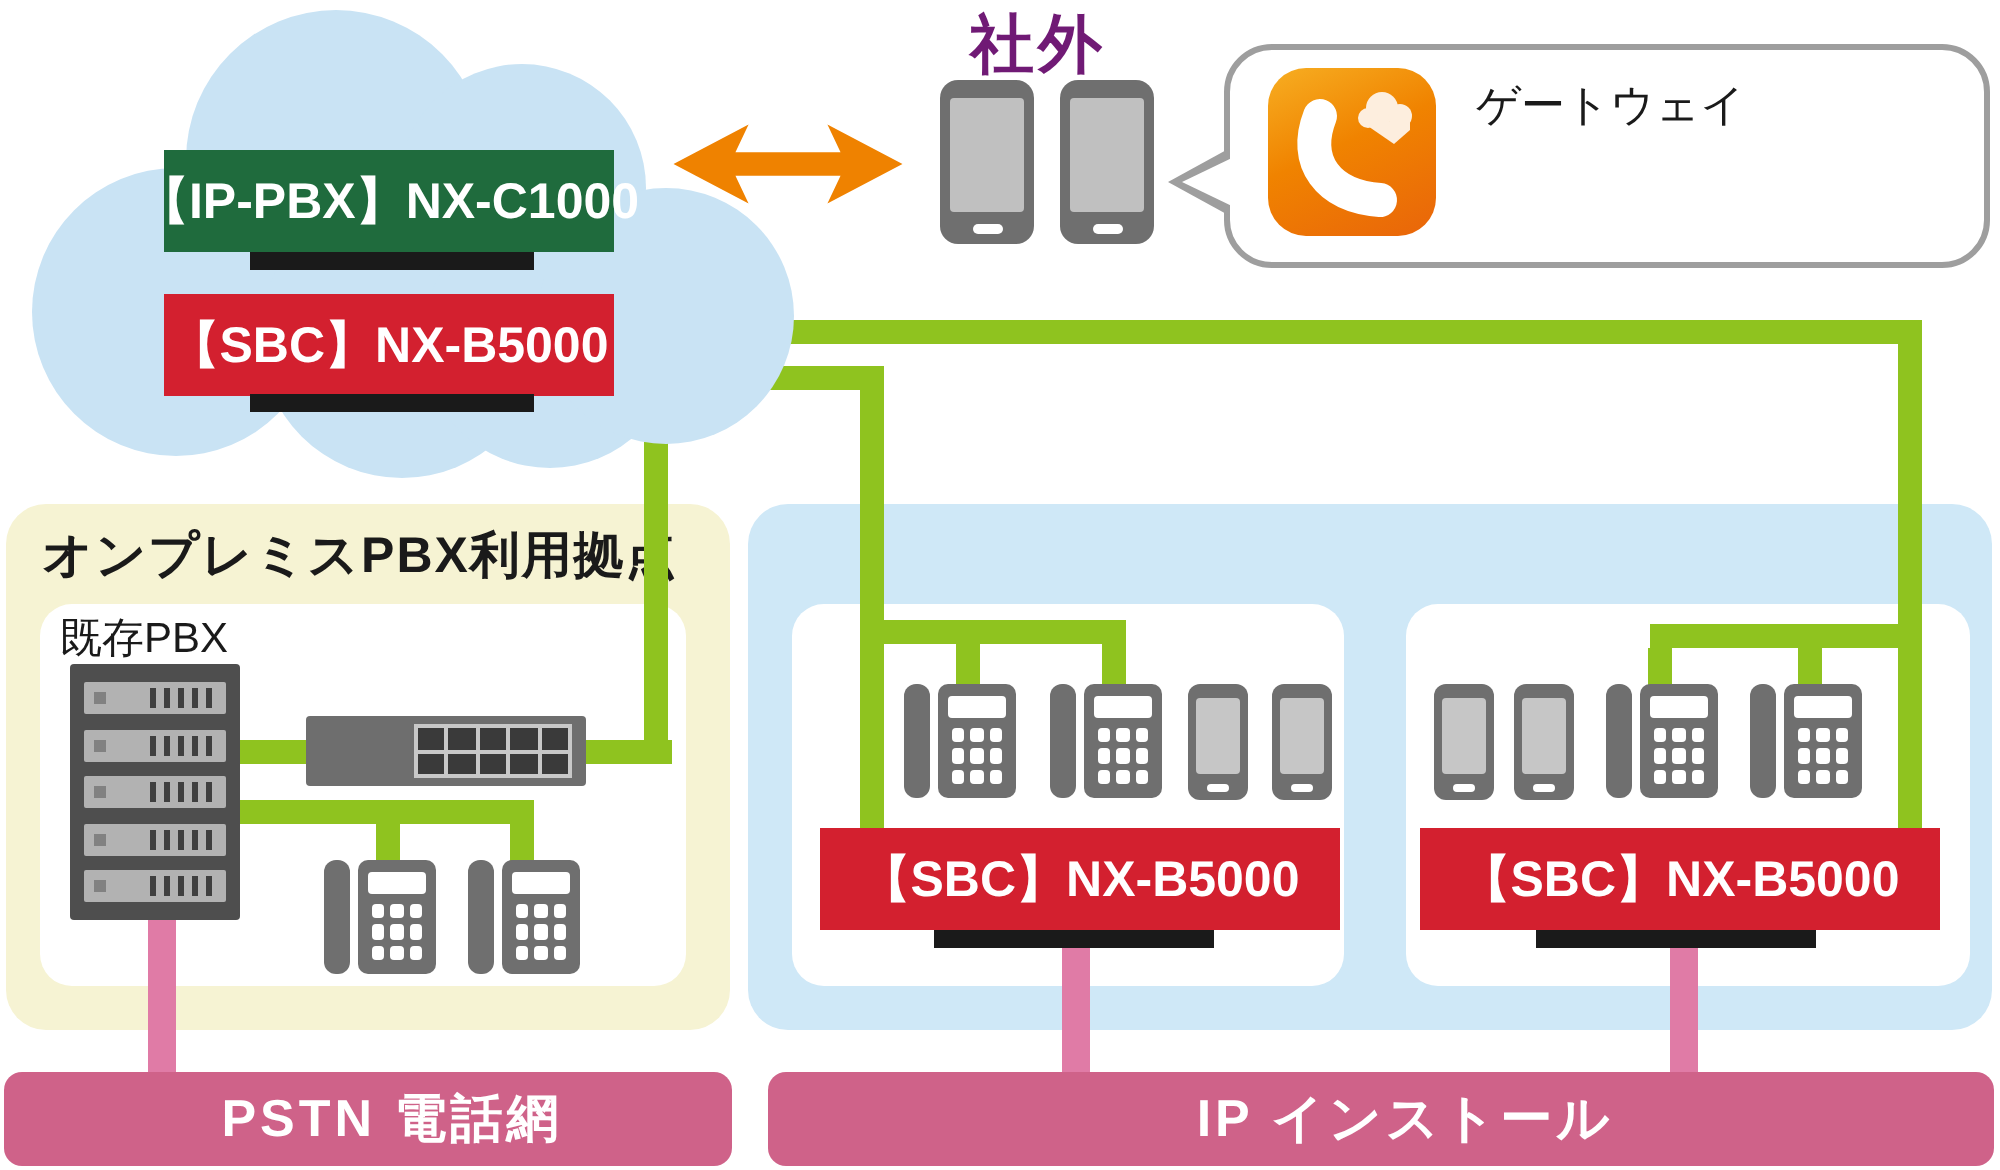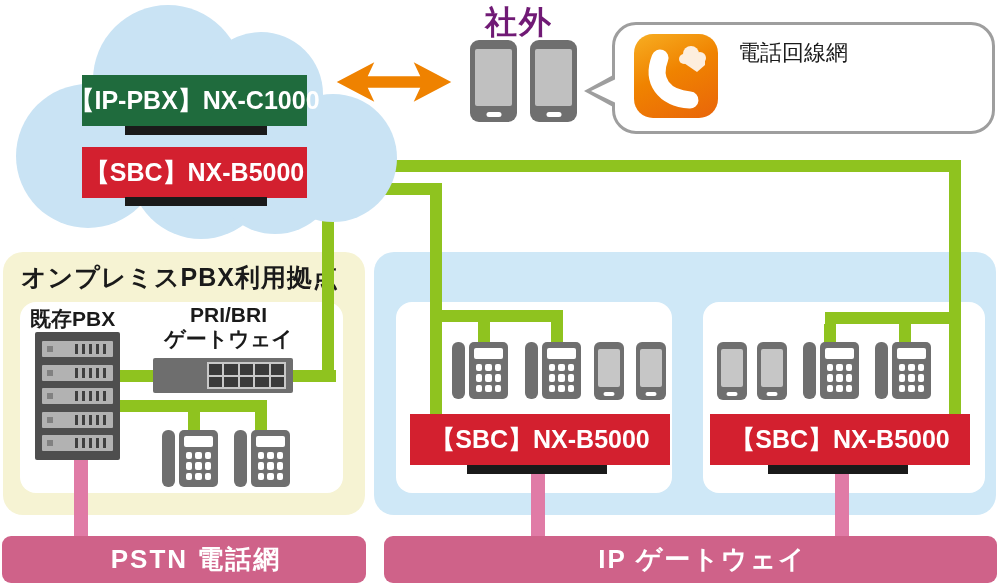--- a/index.html
+++ b/index.html
@@ -64,21 +64,21 @@
   .server b::after{content:"";position:absolute;right:4px;top:3px;bottom:3px;width:34px;
           background:repeating-linear-gradient(90deg,#3f3f3f 0 3px,transparent 3px 7px);}
 
   
   .gateway{position:absolute;left:153px;top:358px;width:140px;height:35px;background:#6e6e6e;border-radius:2px;}
   .gw-ports{position:absolute;right:7px;top:4px;width:79px;height:27px;background:#c8c8c8;padding:2px;
             display:grid;grid-template-columns:repeat(5,1fr);grid-template-rows:repeat(2,1fr);gap:2px;}
   .gw-ports i{background:#3a3a3a;}
 
   
-  .devlabel{position:absolute;font-size:21px;font-weight:bold;color:#1a1a1a;white-space:nowrap;}
+  .devlabel{position:absolute;font-size:21px;font-weight:normal;color:#1a1a1a;white-space:nowrap;}
 
   
   .bubble{position:absolute;left:612px;top:22px;width:383px;height:112px;background:#fff;
           border:3px solid #9e9e9e;border-radius:24px;}
   .tail-outer{position:absolute;left:584px;top:74px;width:0;height:0;
           border-top:17px solid transparent;border-bottom:17px solid transparent;border-right:31px solid #9e9e9e;}
   .tail-inner{position:absolute;left:591px;top:78px;width:0;height:0;
           border-top:13px solid transparent;border-bottom:13px solid transparent;border-right:27px solid #fff;}
   .bubble-text{position:absolute;left:738px;top:38px;font-size:22px;line-height:29px;font-weight:500;color:#1a1a1a;white-space:nowrap;}
   .app-icon{position:absolute;left:634px;top:34px;width:84px;height:84px;border-radius:19px;
@@ -115,24 +115,20 @@
   <div class="seg" style="left:115px;top:370px;width:48px;height:12px;"></div>
   <div class="seg" style="left:115px;top:400px;width:152px;height:12px;"></div>
   <div class="seg" style="left:188px;top:412px;width:12px;height:20px;"></div>
   <div class="seg" style="left:255px;top:412px;width:12px;height:20px;"></div>
 
   <div class="pseg" style="left:74px;top:450px;height:90px;"></div>
   <div class="pseg" style="left:531px;top:470px;height:70px;"></div>
   <div class="pseg" style="left:835px;top:470px;height:70px;"></div>
 
   <div class="devlabel" style="left:30px;top:305px;">既存PBX</div>
-  <div class="devlabel" style="left:160px;top:303px;width:137px;text-align:center;line-height:24px;">
-    <span>PRI/BRI</span><br>
-    <span>ゲートウェイ</span>
-  </div>
   <div class="server">
       <b></b>
       <b></b>
       <b></b>
       <b></b>
       <b></b>
     </div>
   <div class="gateway">
     <span class="gw-ports">
         <i></i>
@@ -266,21 +262,21 @@
           <i></i>
           <i></i>
           <i></i>
         </span>
       </span>
   </div>
   <div class="sbc" style="left:710px;">【SBC】NX-B5000</div>
   <div class="base" style="left:768px;top:465px;width:140px;height:9px;"></div>
 
   <div class="netbar" style="left:2px;width:364px;">PSTN 電話網</div>
-  <div class="netbar" style="left:384px;width:613px;">IP ゲートウェイ</div>
+  <div class="netbar" style="left:384px;width:613px;">IP インストール</div>
 
   <svg class="abs" style="left:5px;top:0;" width="400" height="245" viewBox="0 0 400 245">
     <g fill="var(--cloud-fill,#c9e3f4)">
       <circle cx="163" cy="80" r="75"></circle>
       <circle cx="256" cy="94" r="62"></circle>
       <circle cx="83" cy="156" r="72"></circle>
       <circle cx="196" cy="168" r="71"></circle>
       <circle cx="270" cy="170" r="64"></circle>
       <circle cx="328" cy="158" r="64"></circle>
     </g>
@@ -312,16 +308,16 @@
       <path d="M26 24 C17 47 30 64 56 66" stroke="#fff" stroke-width="17" fill="none" stroke-linecap="round"></path>
       <g fill="#fdeede">
         <circle cx="57" cy="20" r="8"></circle>
         <circle cx="66" cy="24" r="6"></circle>
         <circle cx="50" cy="25" r="5"></circle>
         <path d="M47 27 h24 v4 l-8 7 z"></path>
       </g>
     </svg>
   </div>
   <div class="bubble-text">
-    <div>電話回線網</div>
+    <div>ゲートウェイ</div>
   </div>
 
 </div>
 
 </body></html>

